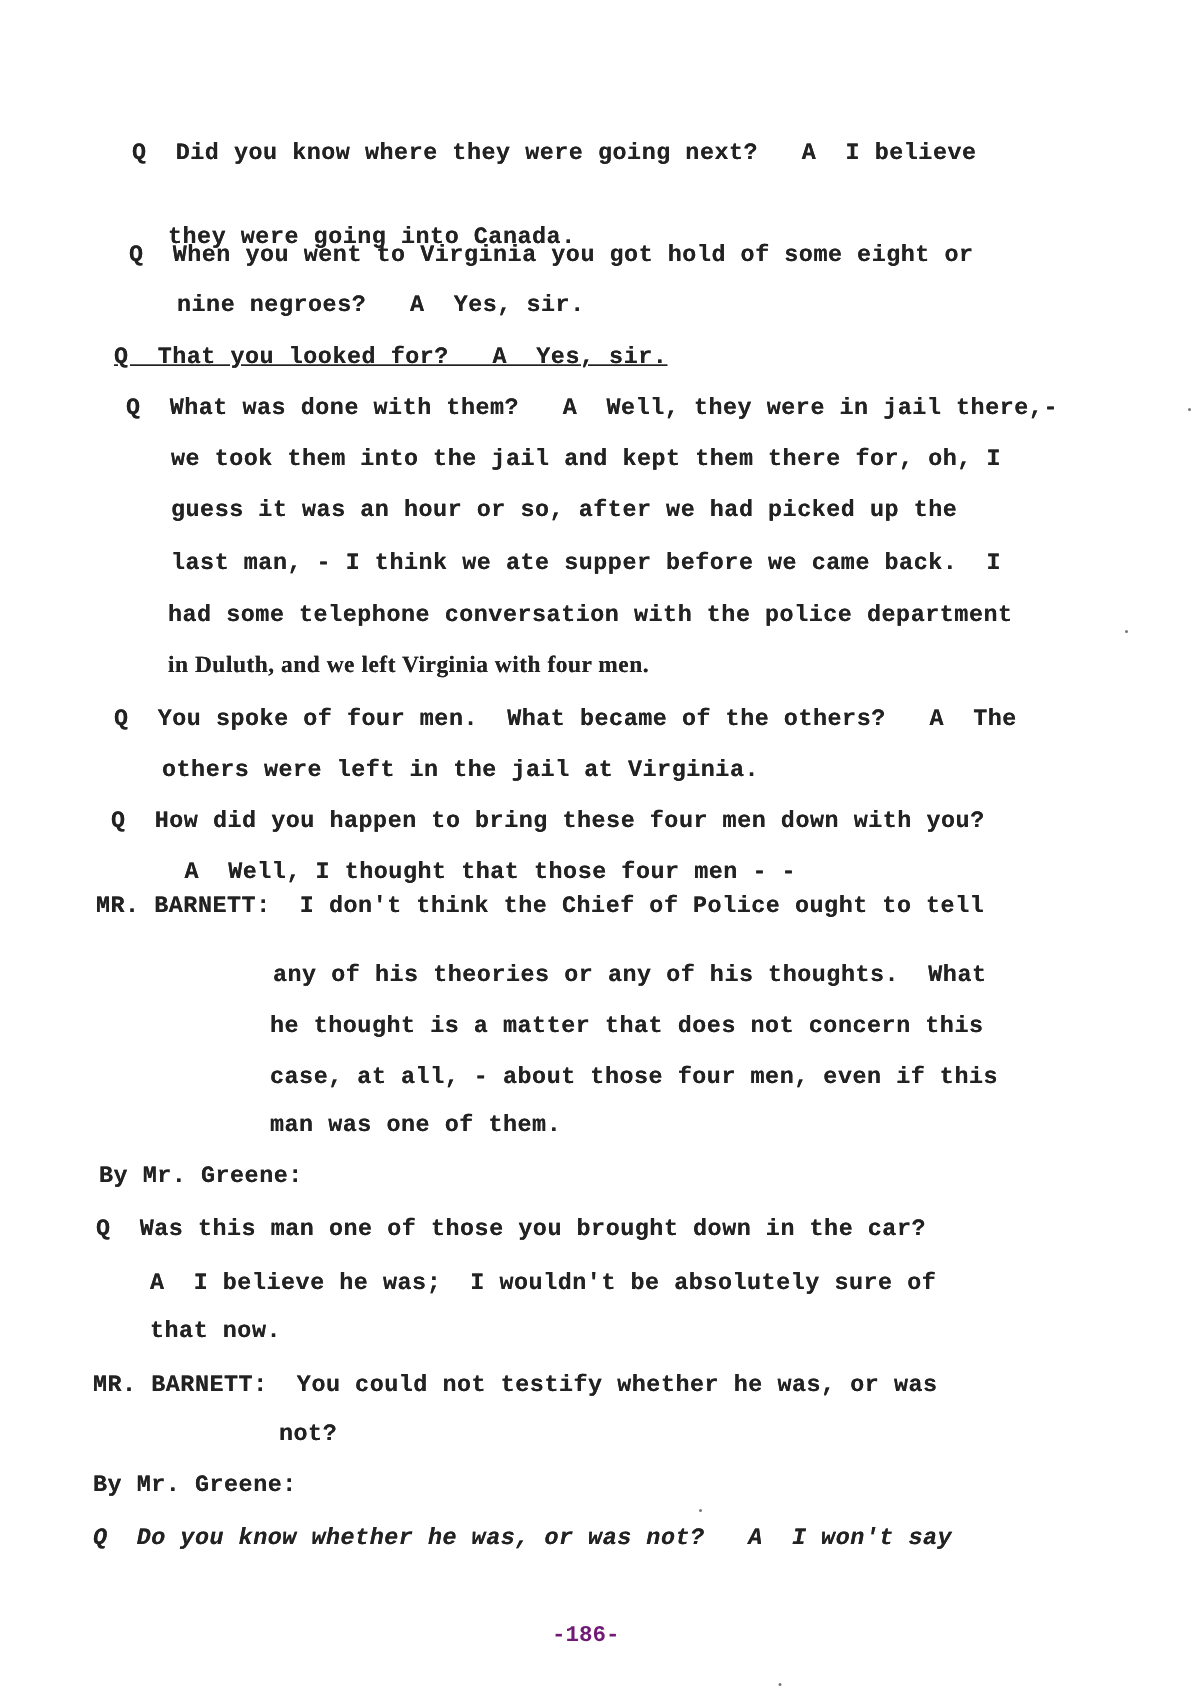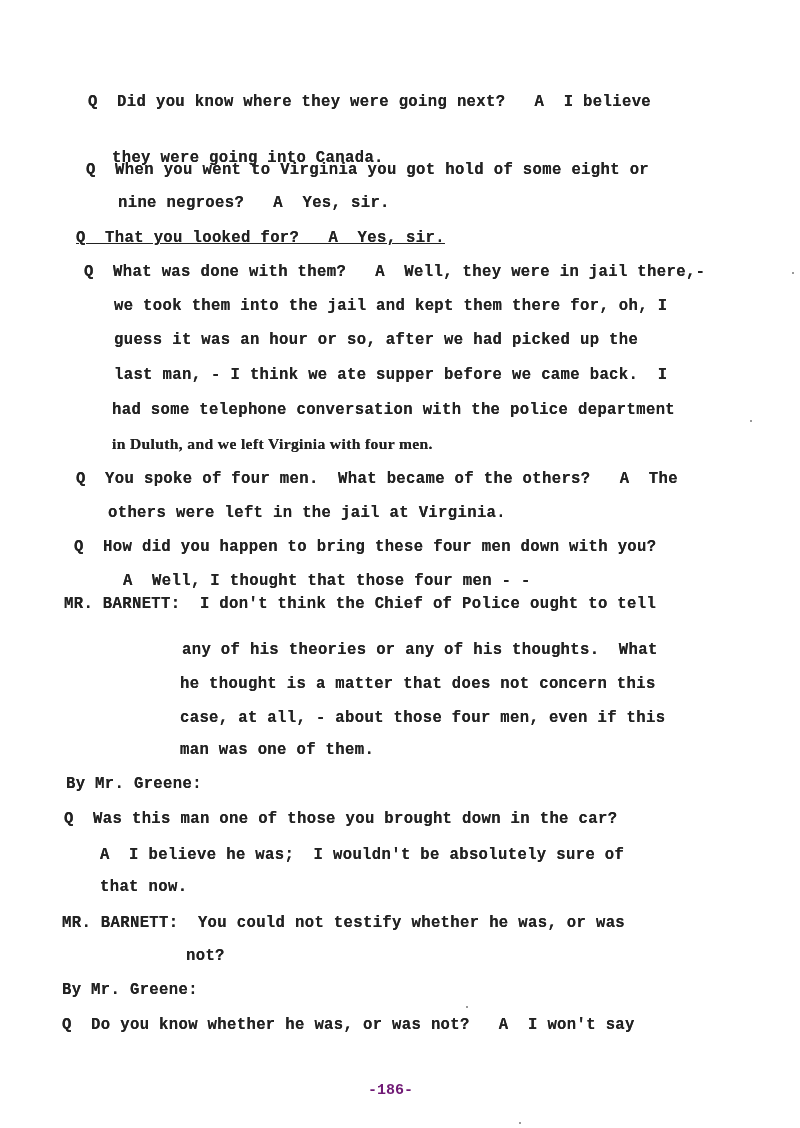--- a/index.html
+++ b/index.html
@@ -72,21 +72,21 @@
   <div class="line" style="left:180px;top:674px;">he thought is a matter that does not concern this</div>
   <div class="line" style="left:180px;top:708px;">case, at all, - about those four men, even if this</div>
   <div class="line" style="left:180px;top:740px;">man was one of them.</div>
   <div class="line" style="left:66px;top:774px;">By Mr. Greene:</div>
   <div class="line" style="left:64px;top:809px;">Q  Was this man one of those you brought down in the car?</div>
   <div class="line" style="left:100px;top:845px;">A  I believe he was;  I wouldn't be absolutely sure of</div>
   <div class="line" style="left:100px;top:877px;">that now.</div>
   <div class="line" style="left:62px;top:913px;">MR. BARNETT:  You could not testify whether he was, or was</div>
   <div class="line" style="left:186px;top:946px;">not?</div>
   <div class="line" style="left:62px;top:980px;">By Mr. Greene:</div>
-  <div class="line" style="left:62px;top:1015px;">Q  Do you know whether he was, or was not?   A  I won't say</div>
+  <div class="line" style="left:62px;top:1015px;font-style:italic;">Q  Do you know whether he was, or was not?   A  I won't say</div>
 
   <div class="page-number">-186-</div>
 
   <span class="speck" style="left:792px;top:272px;"></span>
   <span class="speck" style="left:750px;top:420px;"></span>
   <span class="speck" style="left:466px;top:1006px;"></span>
   <span class="speck" style="left:519px;top:1122px;"></span>
 </div>
 
 </body></html>

